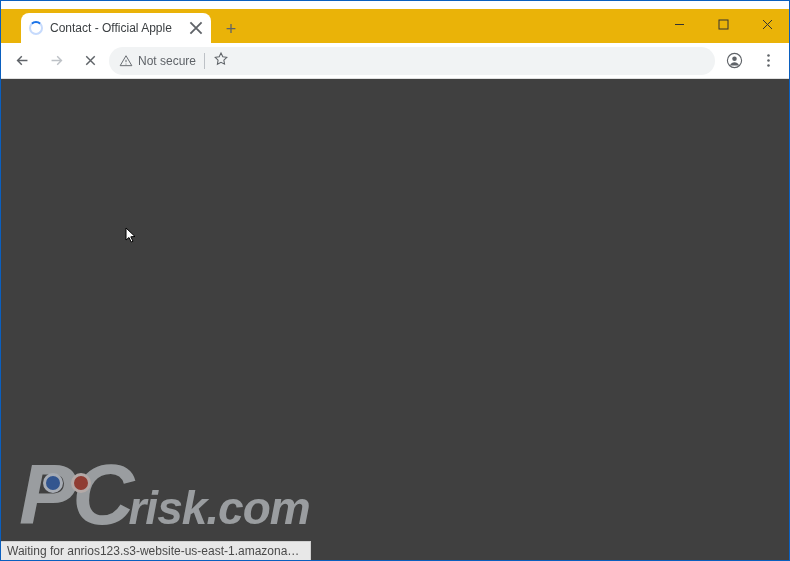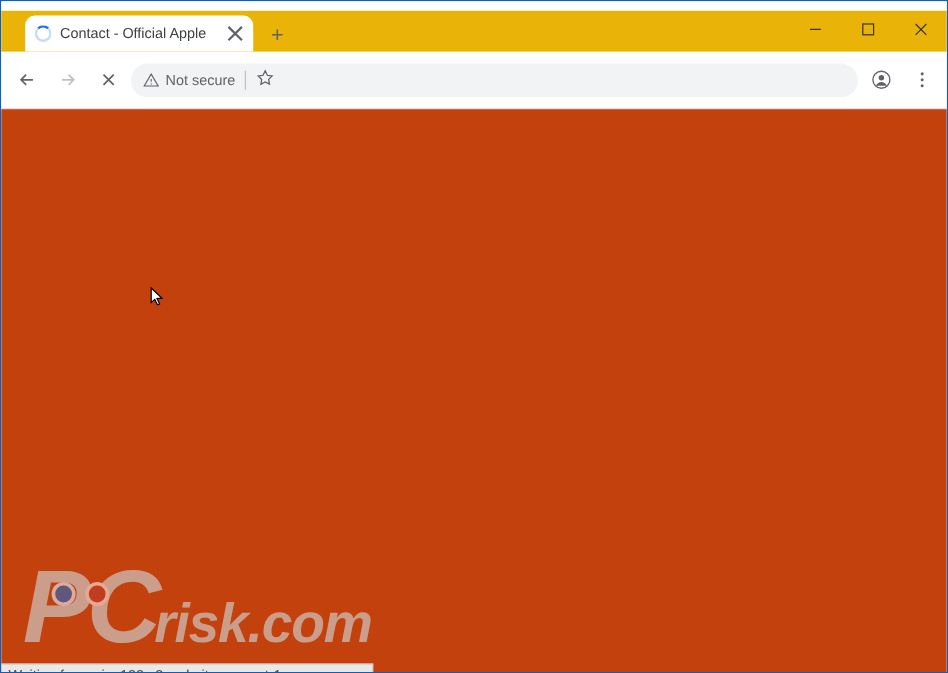--- a/index.html
+++ b/index.html
@@ -11,33 +11,33 @@
 .tab { background: #fff; height: 30px; min-width: 190px; border-radius: 8px 8px 0 0; display: flex; align-items: center; padding: 0 8px; font-size: 12px; color: #3c4043; gap: 7px; }
 .tab .spinner { width: 14px; height: 14px; border: 2px solid #c6dafc; border-top-color: #1a73e8; border-radius: 50%; }
 .tab .title { flex: 1; white-space: nowrap; overflow: hidden; text-overflow: ellipsis; }
 .tab .close { width: 14px; height: 14px; display:flex; align-items:center; justify-content:center; color:#5f6368; font-size:13px; }
 .newtab { width: 28px; height: 28px; display:flex; align-items:center; justify-content:center; color:#5f6368; font-size:18px; margin-left:6px; }
 
 .wincontrols { position:absolute; right:0; top:0; height:30px; display:flex; }
 .wincontrols div { width:44px; display:flex; align-items:center; justify-content:center; color:#333; }
 .wincontrols svg { width:11px; height:11px; stroke:#333; stroke-width:1; fill:none; }
 
-.toolbar { height: 48px; background:#fff; border-bottom:1px solid #e0e0e0; display:flex; align-items:center; padding:0 6px; gap:4px;justify-content:center; }
+.toolbar { height: 36px; background:#fff; border-bottom:1px solid #e0e0e0; display:flex; align-items:center; padding:0 6px; gap:4px;justify-content:center; }
 .navbtn { width:30px; height:30px; display:flex; align-items:center; justify-content:center; color:#5f6368; }
 .navbtn.disabled { color:#bdc1c6; }
 .navbtn svg { width:17px; height:17px; }
 
 .omnibox { flex:1; height:28px; background:#f1f3f4; border-radius:14px; display:flex; align-items:center; padding:0 10px; gap:8px; font-size:13px; color:#5f6368; }
 .omnibox .secure { display:flex; align-items:center; gap:5px; color:#5f6368; font-size:12px; }
 .omnibox .secure svg { width:14px; height:14px; }
 .omnibox .divider { width:1px; height:16px; background:#bdc1c6; }
 .omnibox .url { color:#202124; flex:1; }
 .omnibox .star { color:#5f6368; }
 
-.content { position:relative; height: calc(561px - 8px - 34px - 36px - 2px); background:#c2410c; }
+.content { position:relative; height: calc(561px - 8px - 34px - 36px - 2px); background:#404040; }
 
 .cursor { position:absolute; left:123px; top:148px; }
 .cursor svg { width:14px; height:18px; }
 
 .statusbar { position:absolute; left:0; bottom:0; background:#e8e8e8; color:#4a4a4a; font-size:12px; padding:2px 6px; border-top:1px solid #d0d0d0; border-right:1px solid #d0d0d0; max-width: 310px; white-space:nowrap; overflow:hidden; text-overflow:ellipsis; }
 
 
 .watermark { position:absolute; left:18px; bottom:16px; pointer-events:none; opacity:.62; user-select:none; }
 .watermark .pc { font-family: Arial, sans-serif; font-style:italic; font-weight:900; font-size:86px; color:#d1d7db; display:inline-block; position:relative; letter-spacing:-4px; }
 .watermark .dots { position:absolute; left:24px; top:28px; display:flex; gap:8px; }

